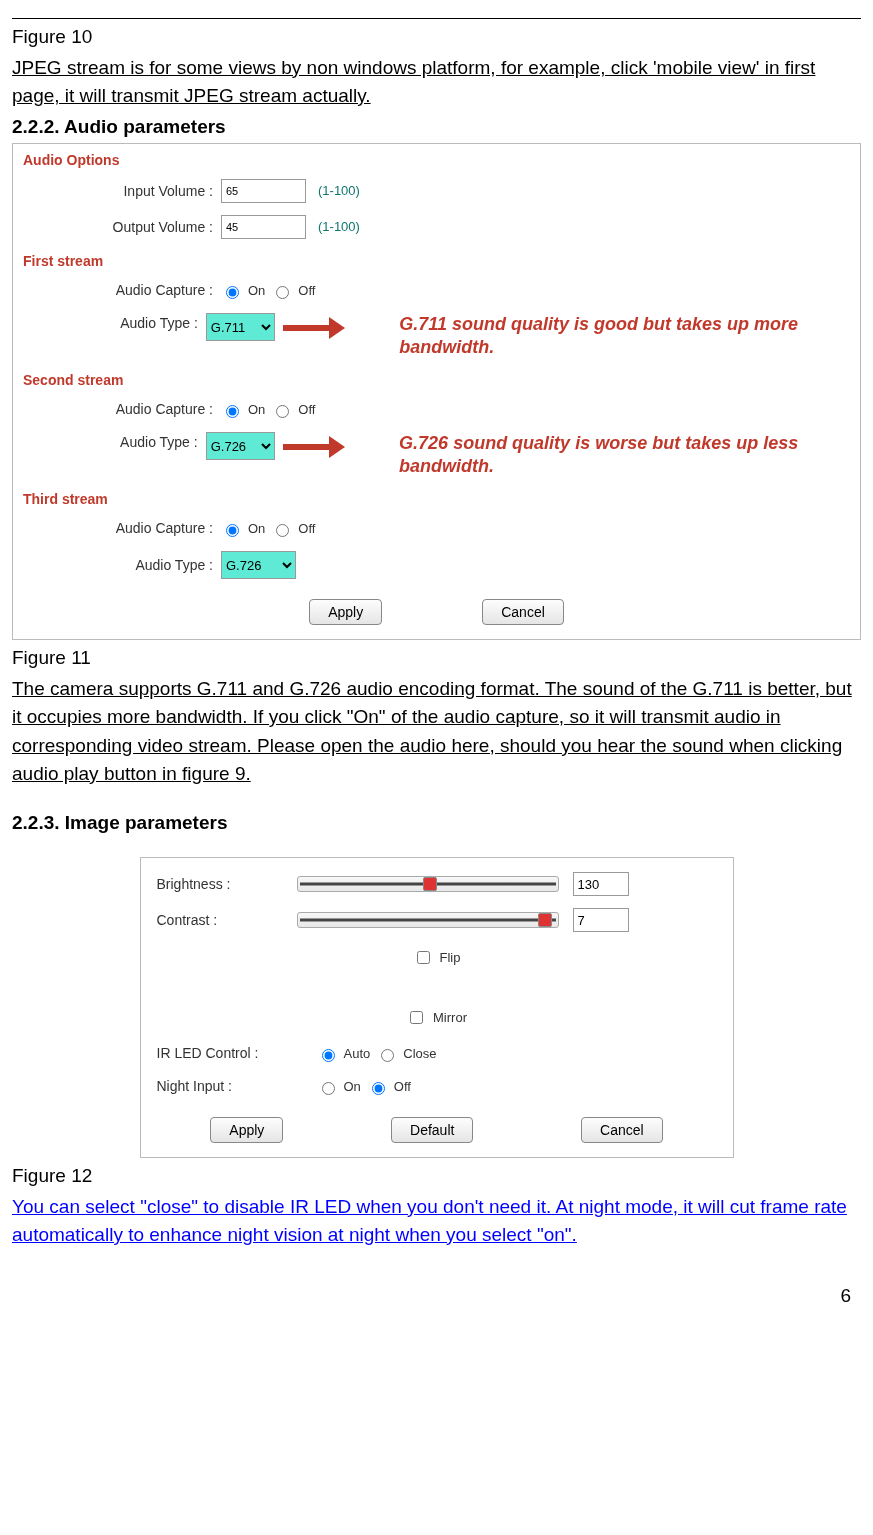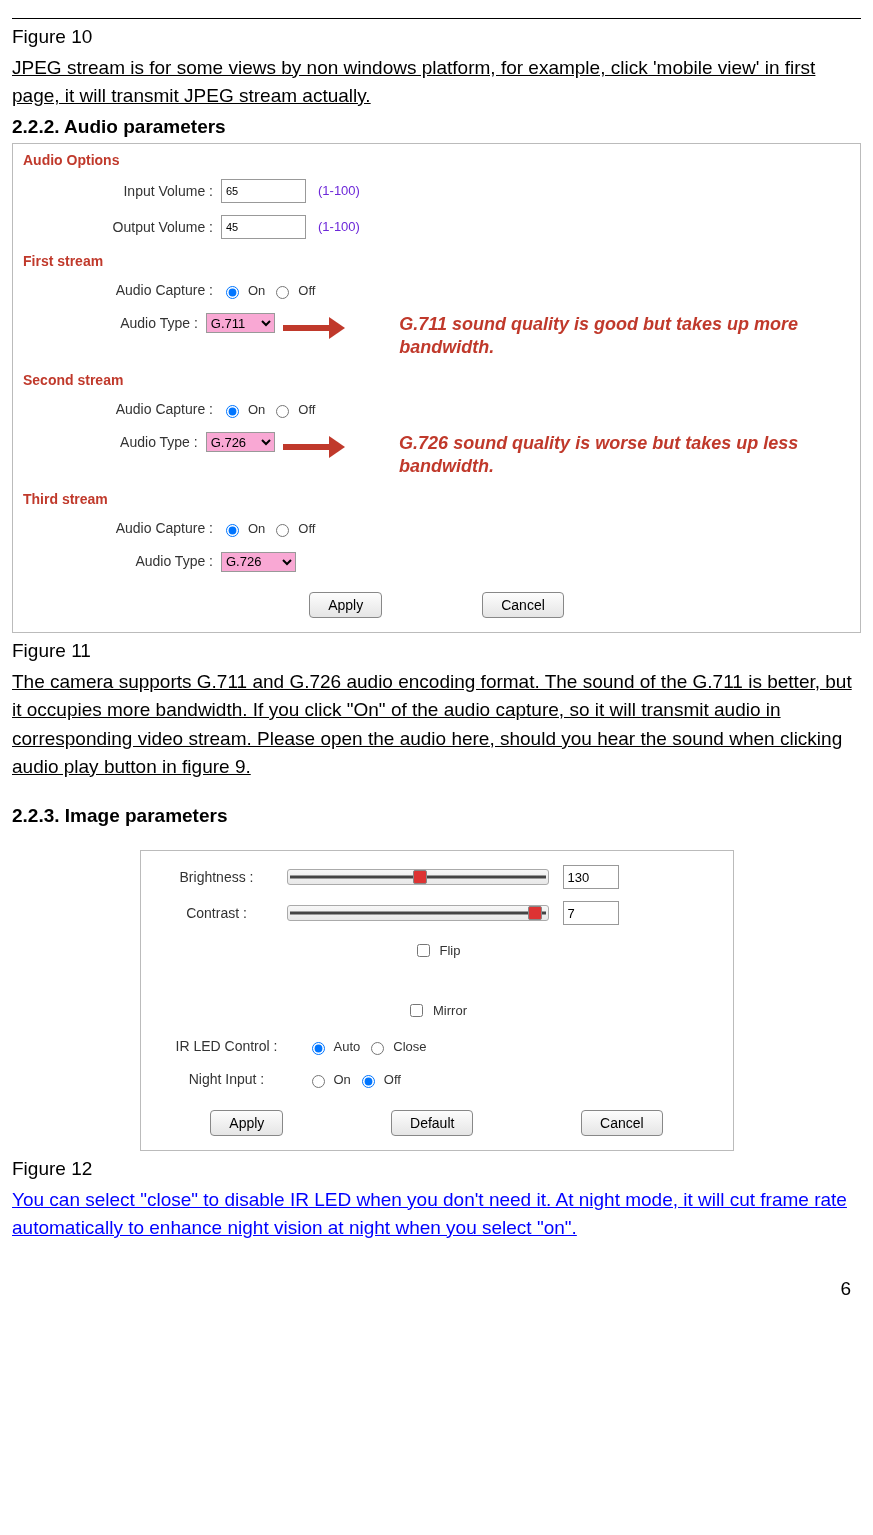--- a/index.html
+++ b/index.html
@@ -43,29 +43,29 @@
   }
   .num-input {
     width: 75px;
     height: 22px;
     border: 1px solid #999;
     background: #fff;
     padding: 0 4px;
     font-size: 11px;
   }
   .hint {
-    color: #6d28d9;
+    color: #0f766e;
     font-size: 13px;
     margin-left: 12px;
   }
   .sel {
     width: 75px;
-    height: 20px;
+    height: 28px;
     border: 1px solid #999;
-    background: #f9a8d4;
+    background: #5eead4;
     font-size: 13px;
   }
   .radio-wrap {
     display: flex;
     align-items: center;
     gap: 6px;
     font-size: 13px;
     color: #333;
   }
   .arrow-svg { margin: 0 6px 0 6px; flex-shrink:0;}
@@ -101,22 +101,22 @@
     margin: 0 auto 4px auto;
     padding: 8px 16px;
   }
   .slider-row {
     display:flex;
     align-items:center;
     padding: 6px 0;
   }
   .slider-lbl {
     width: 120px;
-    text-align: center;
-    padding-right: 10px;
+    text-align: left;
+    padding-right: 20px;
     font-size: 14px;
     color: #333;
   }
   .slider-track {
     position: relative;
     width: 260px;
     height: 14px;
     background: linear-gradient(#f7f7f7,#e8e8e8);
     border: 1px solid #aaa;
     border-radius: 3px;

